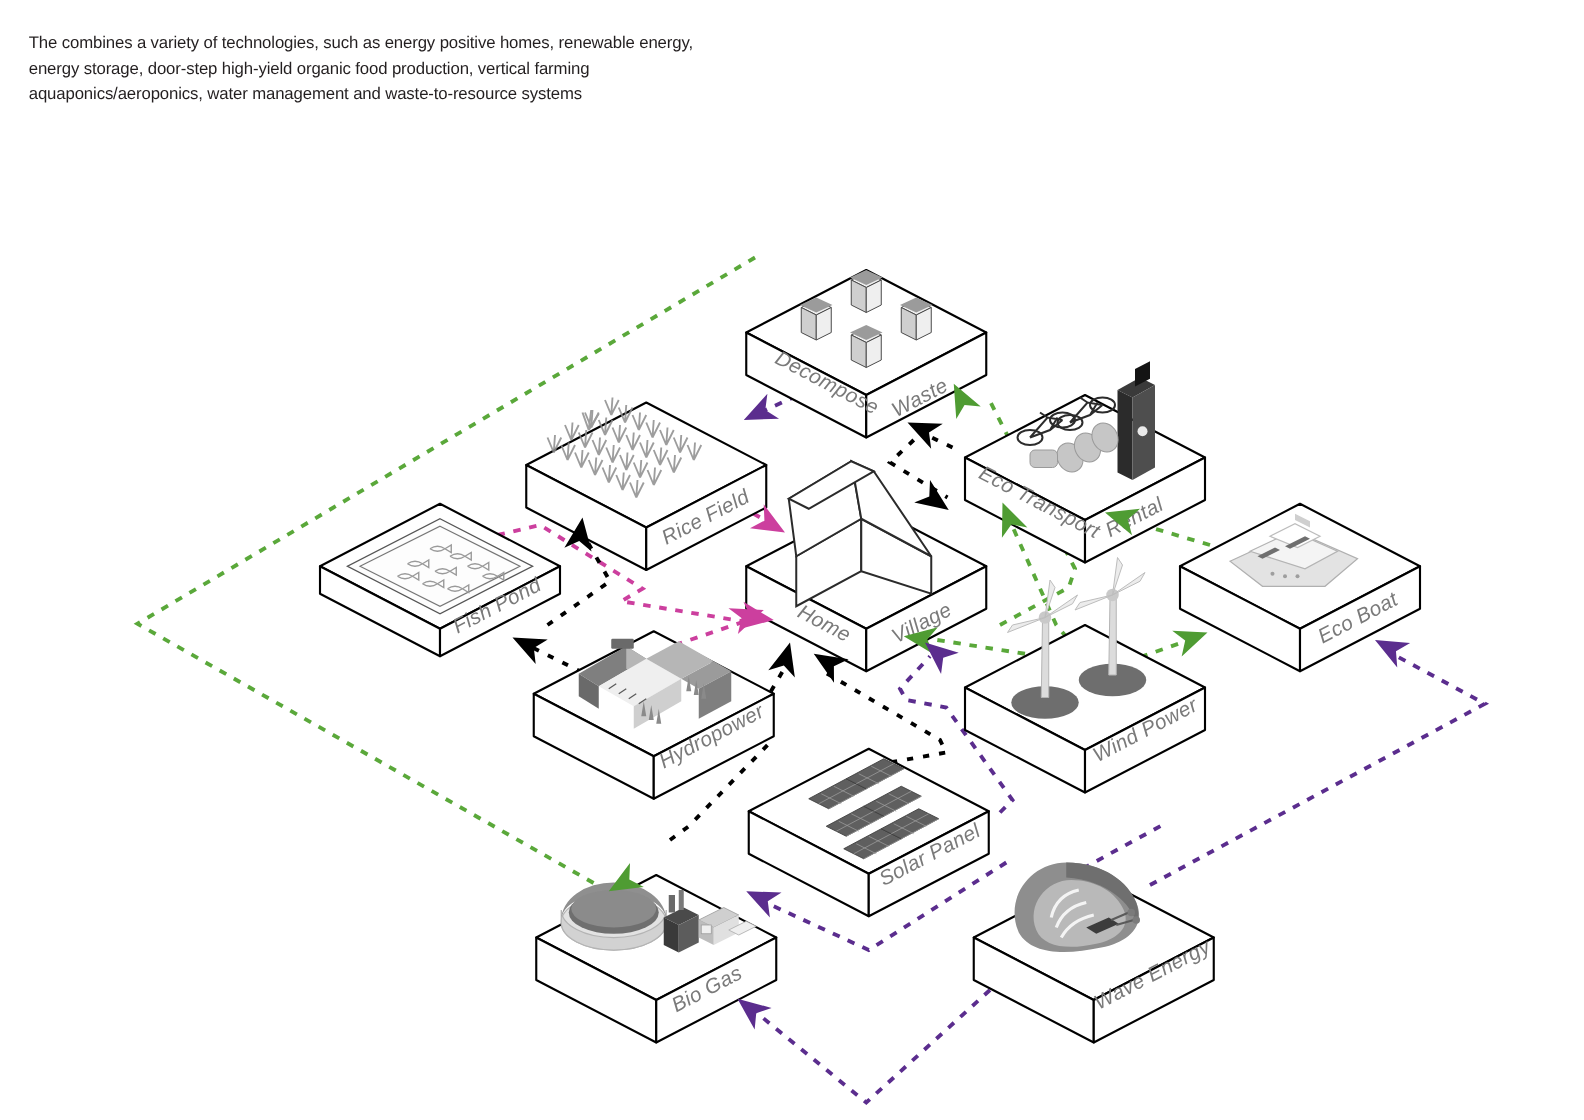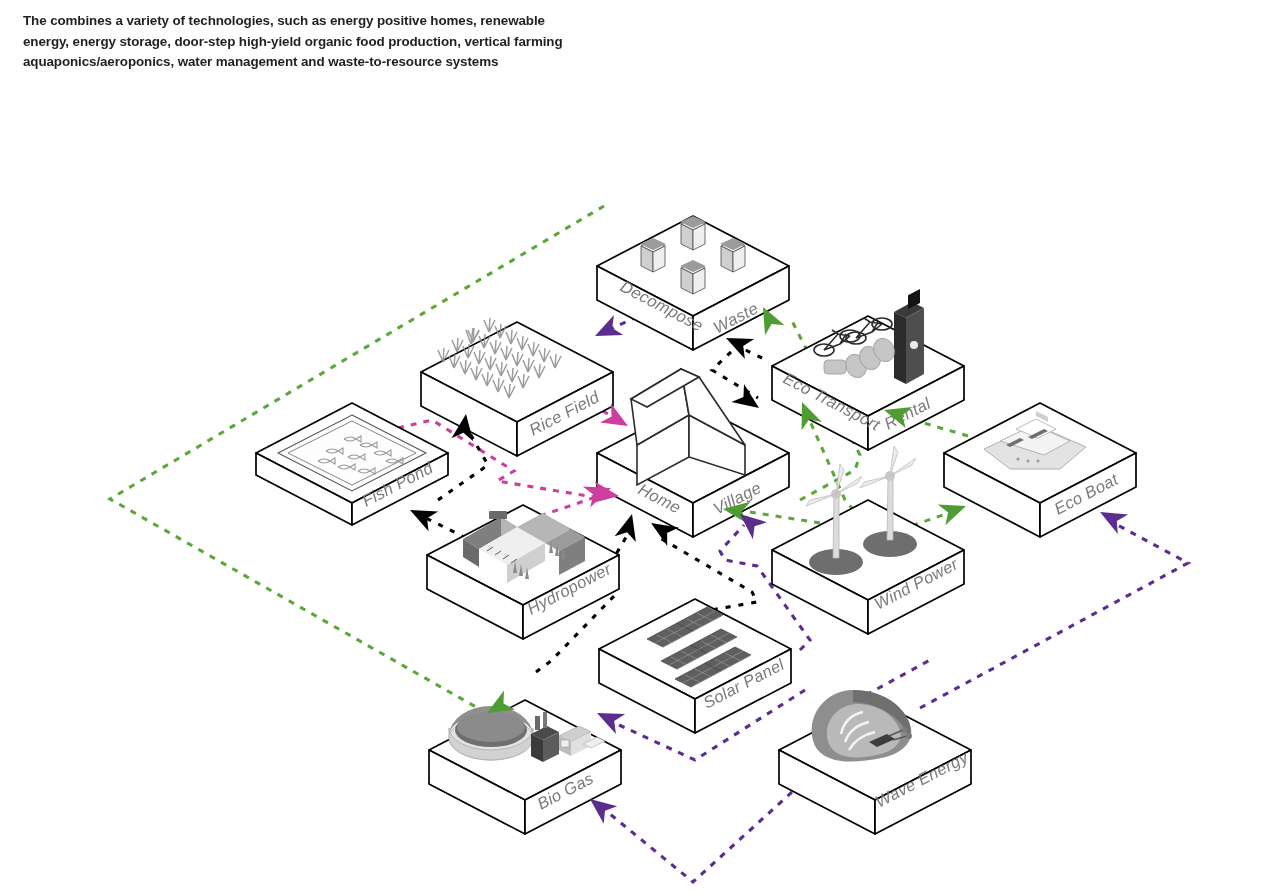--- a/index.html
+++ b/index.html
@@ -3,24 +3,23 @@
 <meta charset="utf-8">
 <title>Eco Village Technologies Diagram</title>
 <style>
   html,body{margin:0;padding:0;background:#ffffff;}
   body{
     width:1267px;height:896px;position:relative;overflow:hidden;
     font-family:"Liberation Sans", sans-serif;
     -webkit-font-smoothing:antialiased;
   }
   #caption{
-    position:absolute;left:23px;top:11px;width:540px;
+    position:absolute;left:23px;top:24px;width:540px;
     font-size:13.4px;line-height:20.5px;color:#231f20;
     letter-spacing:-0.1px;
-    font-weight:bold;
   }
   #stage{position:absolute;left:0;top:0;width:1267px;height:896px;}
   svg.layer{position:absolute;left:0;top:0;width:1267px;height:896px;overflow:visible;}
   #edges{z-index:2;}
   #tiles{z-index:5;}
   #arrows{z-index:8;}
   .tile-label{
     fill:#7a7a7a;font-family:"Liberation Sans", sans-serif;
     font-size:16.5px;font-style:italic;letter-spacing:0.3px;
     white-space:pre;

